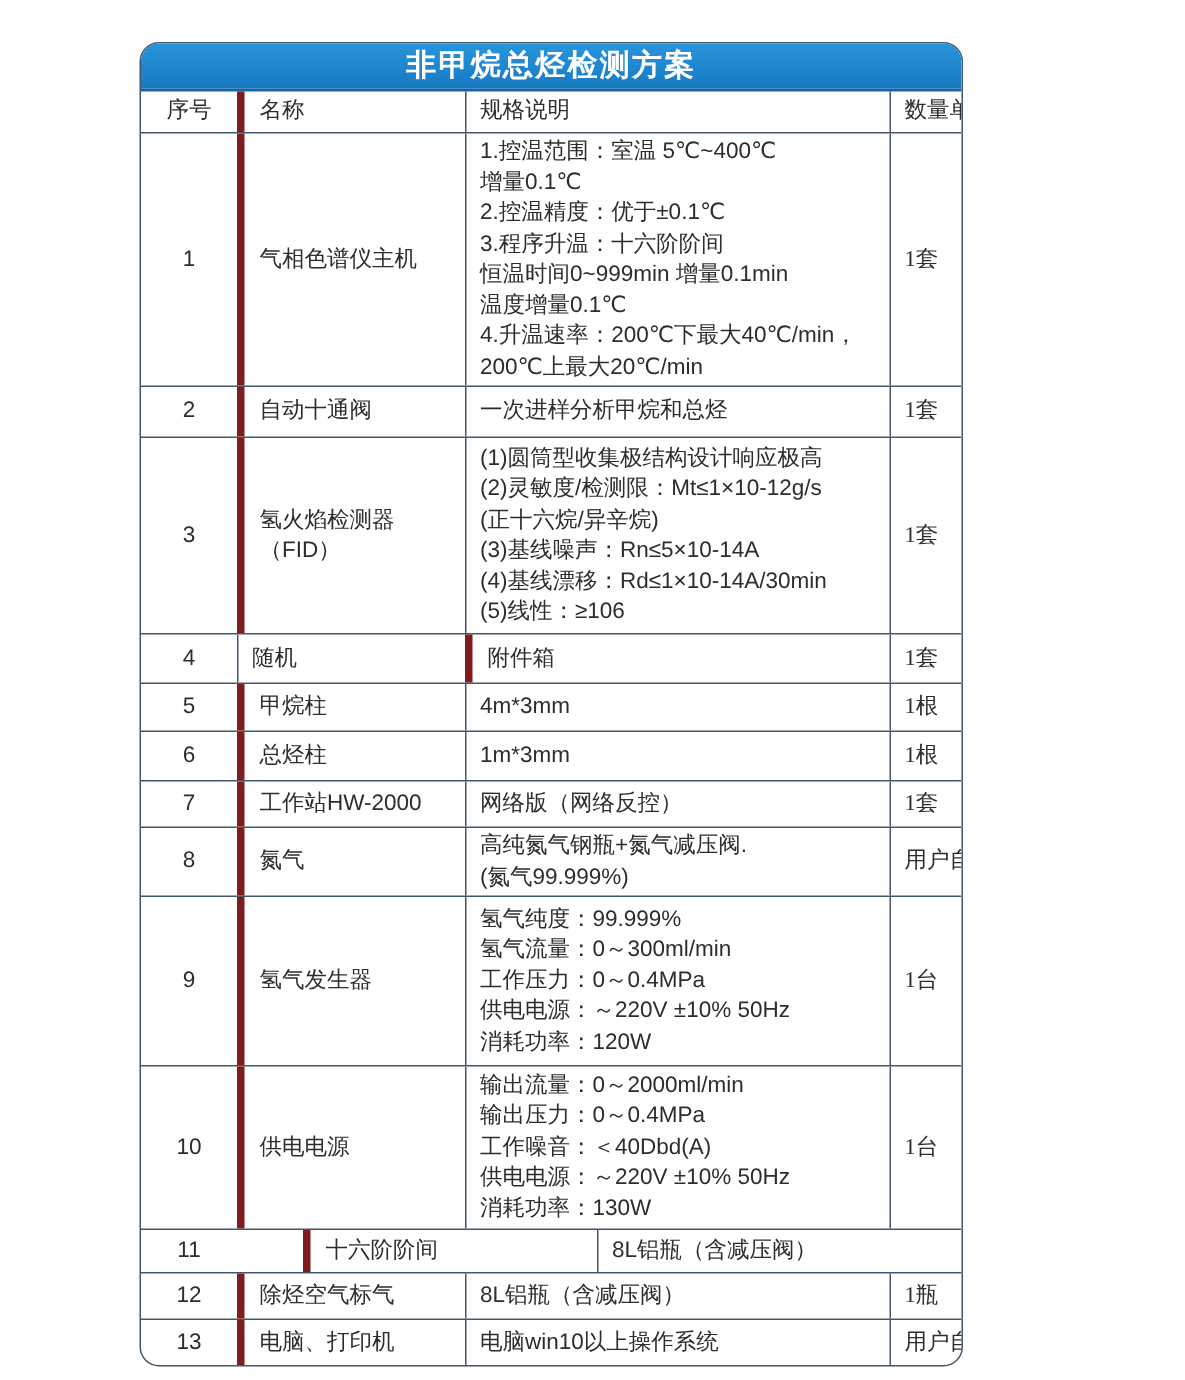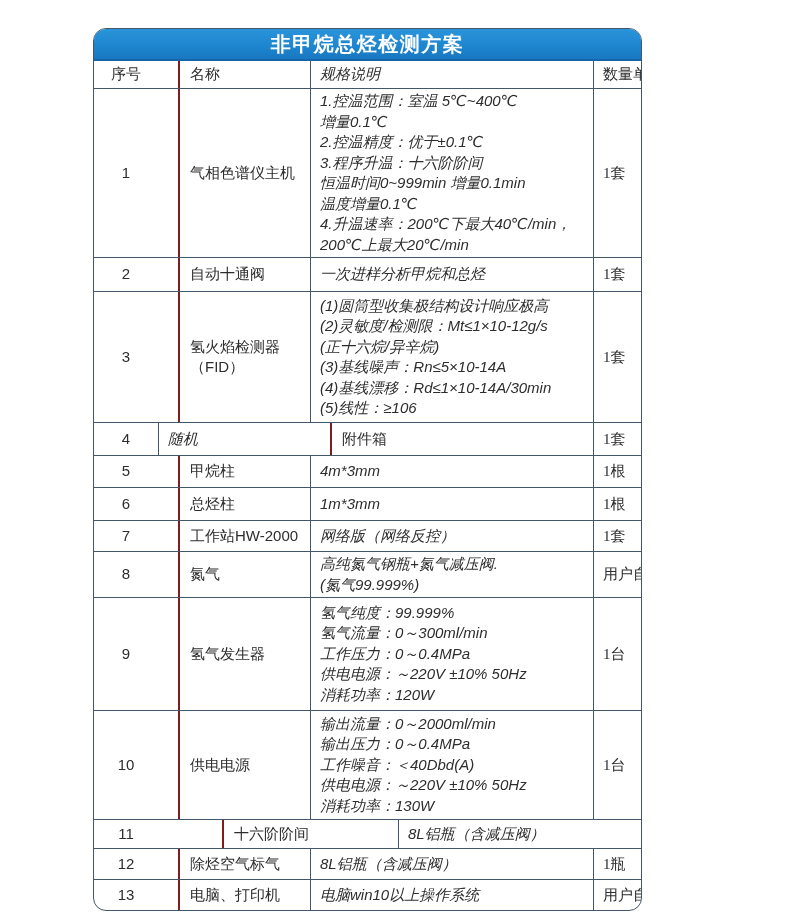--- a/index.html
+++ b/index.html
@@ -54,22 +54,22 @@
   .trow.header-row { border-top: none; min-height: 27px; }
   .cell {
     display: flex;
     align-items: center;
     box-sizing: border-box;
     font-size: 15px;
     line-height: 20.5px;
     padding: 2px 6px;
   }
   .cell.c-no   { justify-content: center; }
-  .cell.c-name { padding-left: 10px; border-left: 2px solid #7f1d1d; margin-left: 20px; }
-  .cell.c-spec { padding-left: 9px;  border-left: 1px solid #44566a; white-space: pre-wrap; font-style: italic; }
+  .cell.c-name { padding-left: 10px; border-left: 5px solid #7f1d1d; }
+  .cell.c-spec { padding-left: 9px;  border-left: 1px solid #44566a; white-space: pre-wrap; }
   .cell.c-qty  { padding-left: 9px;  border-left: 1px solid #44566a; font-family: Liberation Serif, serif; }
   
   .rows .trow:nth-child(1)  { min-height: 167px; }
   .rows .trow:nth-child(2)  { min-height: 34px; }
   .rows .trow:nth-child(3)  { min-height: 131px; }
   .rows .trow:nth-child(4)  { min-height: 33px; }
   .rows .trow:nth-child(5)  { min-height: 32px; }
   .rows .trow:nth-child(6)  { min-height: 33px; }
   .rows .trow:nth-child(7)  { min-height: 31px; }
   .rows .trow:nth-child(8)  { min-height: 46px; }

